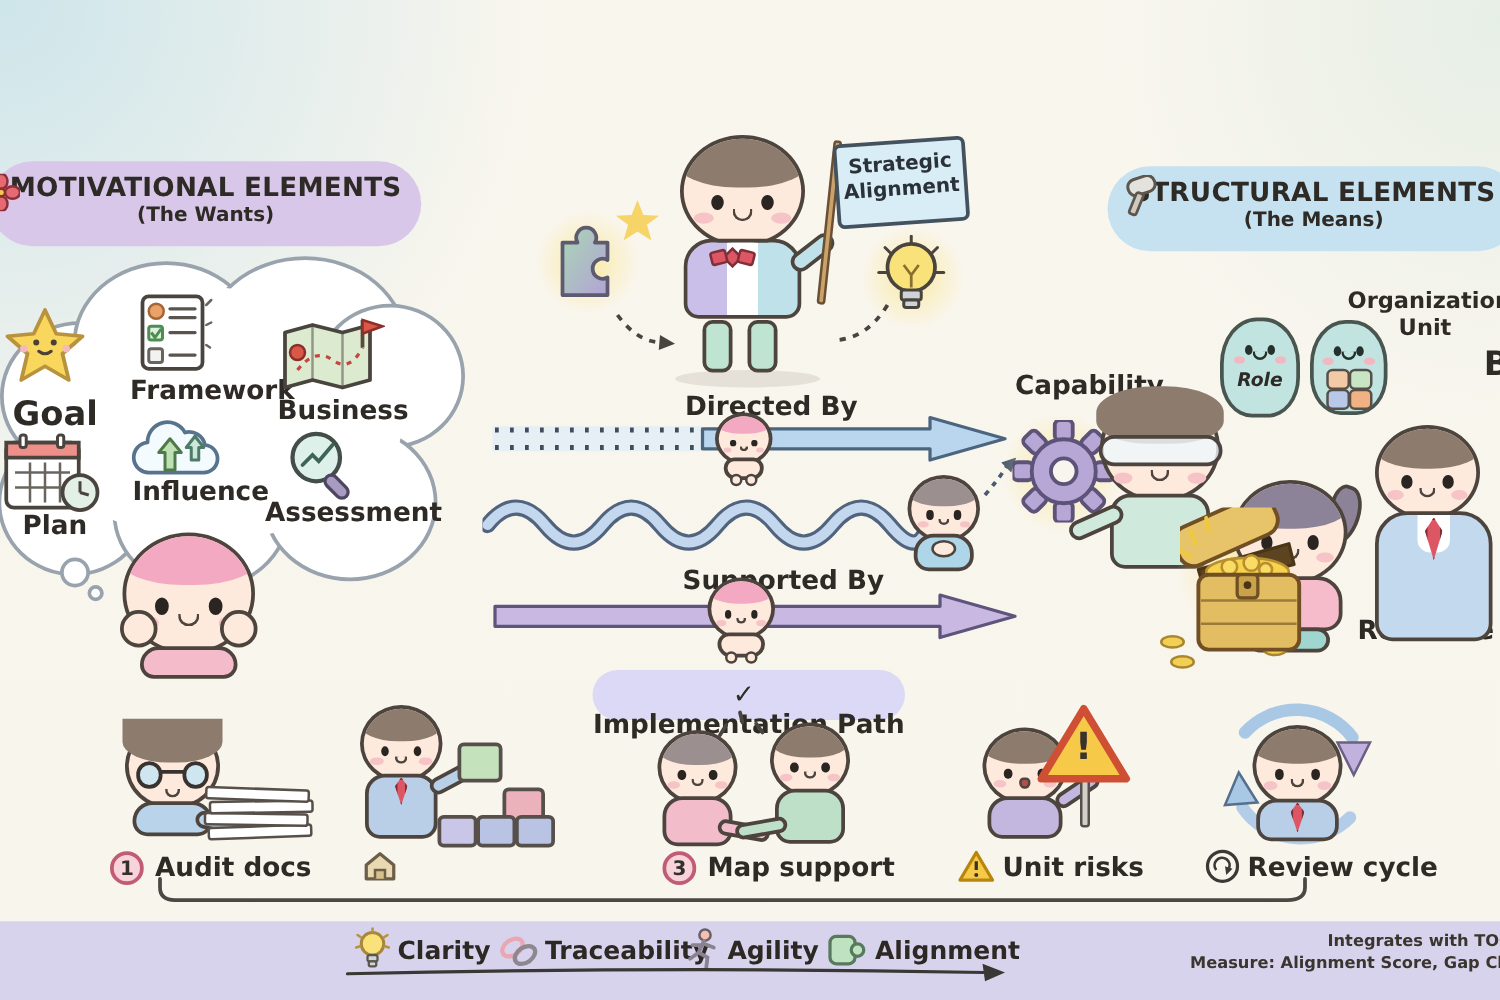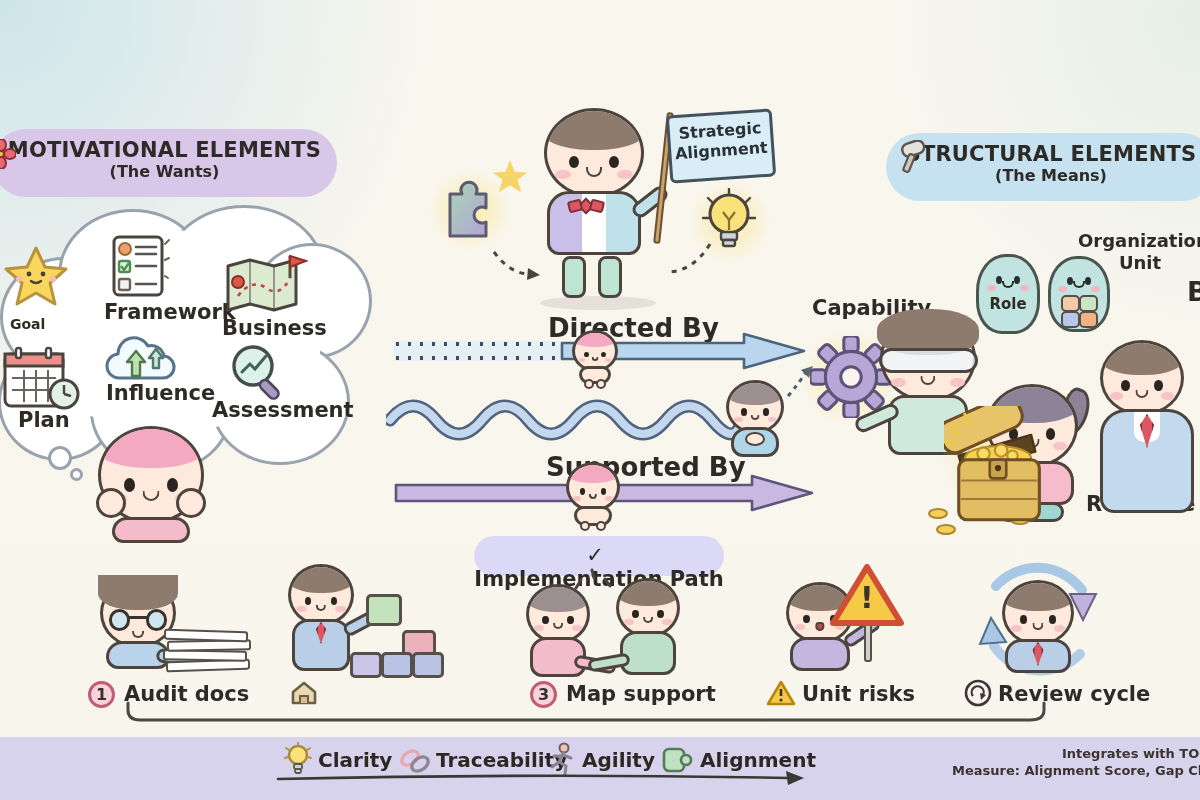--- a/index.html
+++ b/index.html
@@ -62,21 +62,21 @@
 
   
   #footer-bar{position:absolute; left:0; top:737px; width:1200px; height:63px; background:#d8d3ec;}
   .benefit-label{position:absolute; font-weight:bold; font-size:20px; color:#2c2824; white-space:nowrap;}
   .note{position:absolute; font-weight:bold; font-size:13px; color:#3a352f; white-space:nowrap;}
 
   .flag{position:absolute; background:#d9edf7; border:3px solid #43525e; border-radius:6px; text-align:center;
         transform:rotate(-4deg); padding-top:6px; line-height:20px;}
   .flag span{display:block; font-weight:bold; font-size:16px; color:#2b3138;}
 
-  .rel-label{position:absolute; font-weight:bold; font-size:26px; color:#2e2a26; white-space:nowrap;text-align:center;}
+  .rel-label{position:absolute; font-weight:bold; font-size:21px; color:#2e2a26; white-space:nowrap;text-align:center;}
   svg{display:block;}
 </style>
 </head>
 <body>
 
 <div id="canvas">
 
 
   <div class="pill" style="left:-8px; top:129px; width:345px; height:68px; background:#d8c7e9;">
     <div class="h1">MOTIVATIONAL ELEMENTS</div>
@@ -106,21 +106,21 @@
   </div>
 
   <svg class="abs" style="left:4px; top:246px;" width="64" height="62" viewBox="0 0 64 62">
     <polygon points="32,2 41,21 62,23 46,37 51,58 32,47 13,58 18,37 2,23 23,21" fill="#f8d75c" stroke="#b8923c" stroke-width="3" stroke-linejoin="round"></polygon>
     <circle cx="25" cy="28" r="2.4" fill="#4b4035"></circle>
       <circle cx="39" cy="28" r="2.4" fill="#4b4035"></circle>
     <path d="M27,35 q5,4 10,0" stroke="#4b4035" stroke-width="2.4" fill="none" stroke-linecap="round"></path>
     <circle cx="15" cy="33" r="3" fill="#f3b9bd"></circle>
       <circle cx="49" cy="33" r="3" fill="#f3b9bd"></circle>
   </svg>
-  <div class="lbl" style="left:10px; top:316px; font-size:14px;">Goal</div>
+  <div class="lbl" style="left:10px; top:316px; font-size:27px;">Goal</div>
 
   <svg class="abs" style="left:110px; top:234px;" width="62" height="64" viewBox="0 0 62 64">
     <rect x="4" y="3" width="48" height="58" rx="5" fill="#ffffff" stroke="#4a443e" stroke-width="3"></rect>
     <circle cx="15" cy="15" r="6" fill="#e8a26a" stroke="#a56535" stroke-width="2"></circle>
     <rect x="9" y="27" width="11" height="11" rx="2" fill="#dff0dc" stroke="#4e8e52" stroke-width="2.4"></rect>
     <path d="M11,32 l3,4 l5,-7" stroke="#4e8e52" stroke-width="2.4" fill="none"></path>
     <rect x="9" y="45" width="11" height="11" rx="2" fill="#f2f2ee" stroke="#6a645e" stroke-width="2.4"></rect>
     <g stroke="#5a544e" stroke-width="2.6" stroke-linecap="round">
       <line x1="26" y1="13" x2="46" y2="13"></line>
         <line x1="26" y1="20" x2="46" y2="20"></line>
@@ -356,21 +356,21 @@
     <div class="kbody" style="width:80px; height:60px; background:#cfeadd;"></div>
     <div class="abs" style="left:-26px; top:96px; width:46px; height:16px; background:#cfeadd; border:3px solid #4d443e; border-radius:10px; transform:rotate(-24deg);"></div>
   </div>
 
   <div class="teal-blob" style="left:976px; top:254px; width:64px; height:80px;">
     <div class="beye" style="left:30%;"></div>
       <div class="beye" style="right:30%;"></div>
     <div class="bsmile"></div>
     <div class="bblush" style="left:14%;"></div>
       <div class="bblush" style="right:14%;"></div>
-    <div class="lbl" style="left:0; right:0; top:52%; position:absolute; text-align:center; font-size:15px;">Role</div>
+    <div class="lbl" style="left:0; right:0; top:52%; position:absolute; text-align:center; font-size:15px;font-style:italic;">Role</div>
   </div>
 
   <div class="lbl center-text" style="left:1078px; top:230px; width:124px; font-size:18px;">Organization</div>
   <div class="lbl center-text" style="left:1078px; top:252px; width:124px; font-size:18px;">Unit</div>
   <div class="teal-blob" style="left:1048px; top:256px; width:62px; height:76px;">
     <div class="beye" style="left:28%;"></div>
       <div class="beye" style="right:28%;"></div>
     <div class="bsmile"></div>
     <div class="bblush" style="left:12%;"></div>
       <div class="bblush" style="right:12%;"></div>

